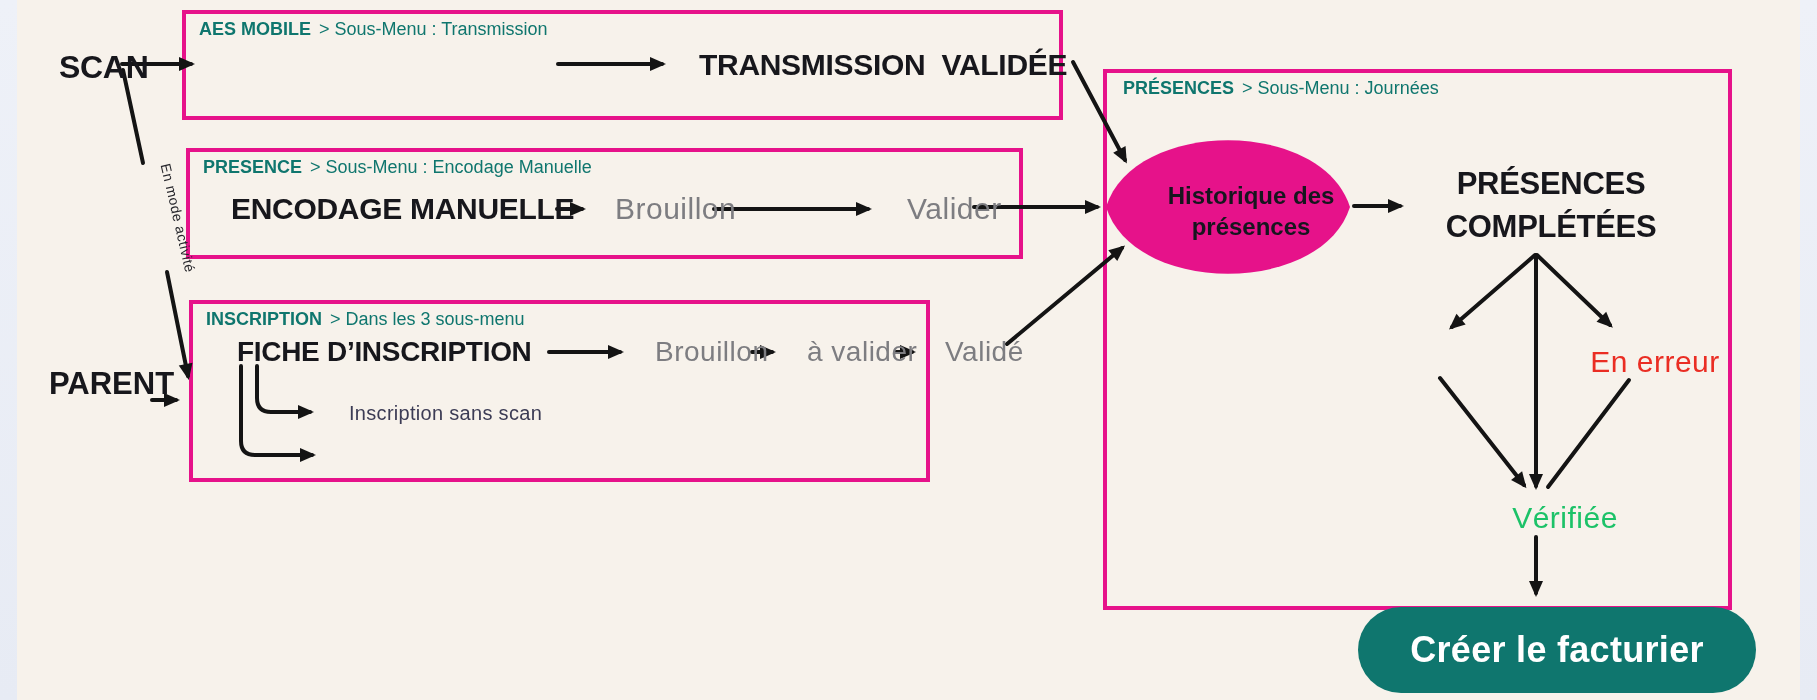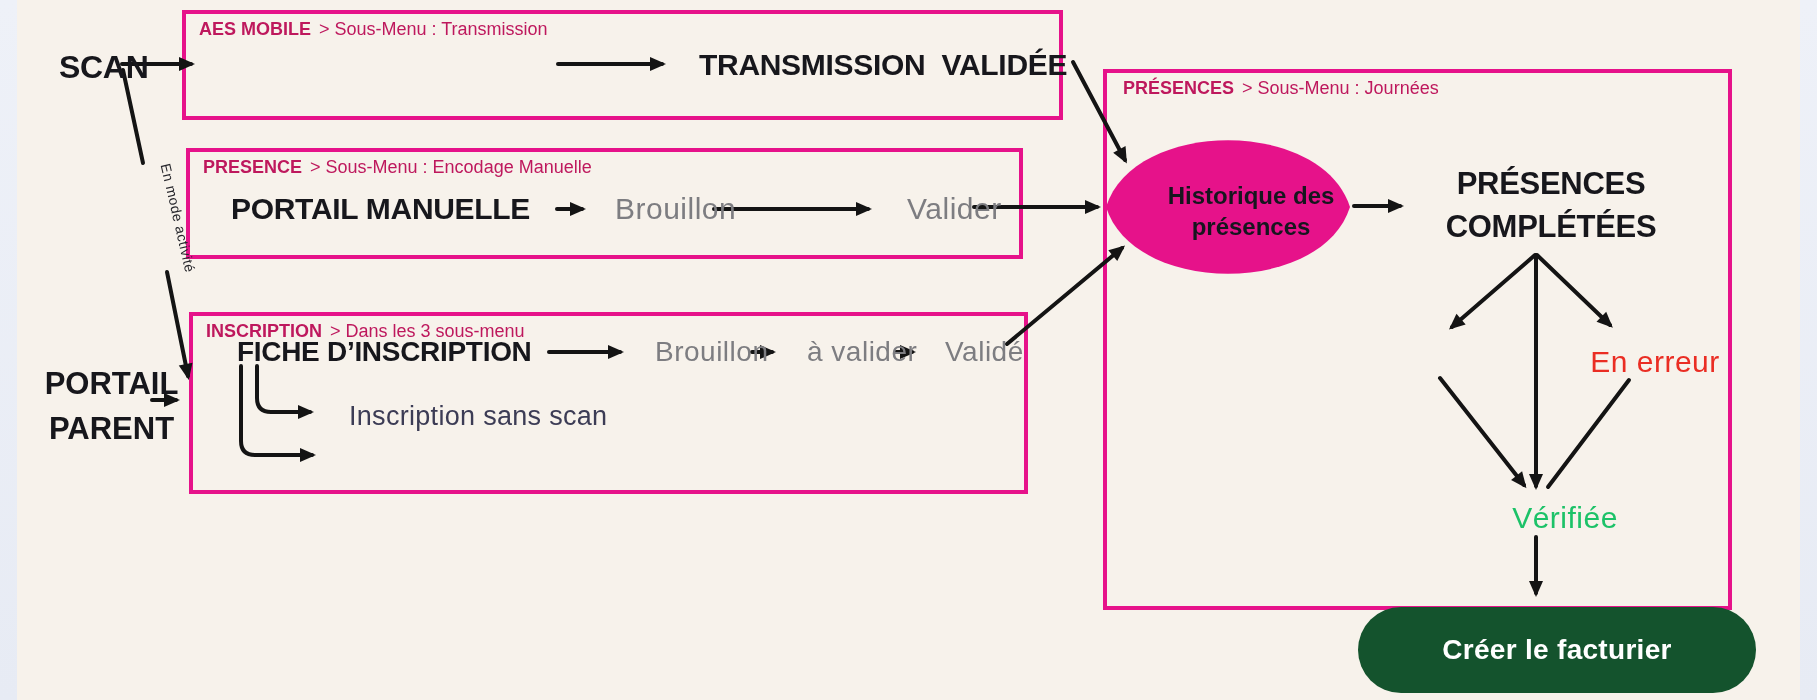--- a/index.html
+++ b/index.html
@@ -5,51 +5,51 @@
   html,body{margin:0;padding:0;background:#dfe3ee;}
   .canvas{
     position:relative;width:1817px;height:700px;overflow:hidden;
     background:#f7f2eb;
     font-family:"Liberation Sans","DejaVu Sans",sans-serif;
   }
   .side-strip{position:absolute;top:0;bottom:0;width:17px;background:linear-gradient(180deg,#eef1f8,#e7ebf4);}
   .side-strip.left{left:0;}
   .side-strip.right{right:0;}
   .box{position:absolute;border:4px solid #e6128a;box-sizing:border-box;}
-  .box-header{position:absolute;top:5px;left:13px;font-size:18px;color:#be185d;white-space:nowrap;line-height:1.2;}
+  .box-header{position:absolute;top:5px;left:13px;font-size:18px;color:#0f766e;white-space:nowrap;line-height:1.2;}
   .box-header .t{font-weight:700;}
   .box-header .s{font-weight:400;margin-left:8px;}
   .txt{position:absolute;white-space:pre;line-height:1;}
   .big{font-weight:700;color:#17171c;font-size:30px;letter-spacing:-0.3px;}
   .gray{font-weight:400;color:#7d7d81;font-size:30px;letter-spacing:0.5px;}
   .big-sm{font-weight:700;color:#17171c;font-size:28px;letter-spacing:-0.3px;}
   .gray-sm{font-weight:400;color:#7d7d81;font-size:28px;letter-spacing:0.5px;}
-  .navy{font-weight:400;color:#3c3c55;font-size:27px;letter-spacing:0.3px;}
+  .navy{font-weight:400;color:#3c3c55;font-size:20px;letter-spacing:0.3px;}
   .center-block{position:absolute;text-align:center;line-height:1;}
   .status{font-size:30px;font-weight:400;letter-spacing:0.5px;}
   .blue{color:#5a6bf1;}
   .red{color:#ea2d23;}
   .green{color:#1cc268;}
   .rotated-note{
     position:absolute;left:155px;top:218px;font-size:14px;color:#26262b;
     transform:translate(-50%,-50%) rotate(77deg);transform-origin:center;white-space:nowrap;
     letter-spacing:0.5px;
   }
   .blob-text{
     position:absolute;left:1128px;top:180px;width:200px;text-align:center;
     font-size:24px;font-weight:700;color:#16161e;line-height:31px;
   }
   .completed{
     left:1397px;top:162px;width:262px;font-size:31px;font-weight:700;color:#17171c;
     line-height:43px;letter-spacing:-0.3px;
   }
   .pill-button{
     position:absolute;left:1335px;top:607px;width:398px;height:86px;border-radius:44px;
-    background:#14532d;display:flex;align-items:center;justify-content:center;
-    color:#ffffff;font-size:28px;font-weight:700;letter-spacing:0.3px;cursor:pointer;
+    background:#0f766e;display:flex;align-items:center;justify-content:center;
+    color:#ffffff;font-size:36px;font-weight:700;letter-spacing:0.3px;cursor:pointer;
   }
   svg.overlay{position:absolute;left:0;top:0;z-index:3;pointer-events:none;}
   .layer-text{position:absolute;left:0;top:0;width:100%;height:100%;z-index:4;margin-left:23px;}
   .layer-boxes{position:absolute;left:0;top:0;width:100%;height:100%;z-index:1;}
 </style>
 </head>
 <body>
 
 <div class="canvas">
 
@@ -62,21 +62,21 @@
         <span class="t">AES MOBILE</span><span class="s">&gt; Sous-Menu : Transmission</span>
       </div>
     </div>
 
     <div class="box" style="left:186px;top:148px;width:837px;height:111px;text-align:right;">
       <div class="box-header">
         <span class="t">PRESENCE</span><span class="s">&gt; Sous-Menu : Encodage Manuelle</span>
       </div>
     </div>
 
-    <div class="box" style="left:189px;top:312px;width:839px;height:182px;">
+    <div class="box" style="left:189px;top:300px;width:741px;height:182px;">
       <div class="box-header">
         <span class="t">INSCRIPTION</span><span class="s">&gt; Dans les 3 sous-menu</span>
       </div>
     </div>
 
     <div class="box" style="left:1103px;top:69px;width:629px;height:541px;">
       <div class="box-header" style="left:16px;">
         <span class="t">PRÉSENCES</span><span class="s">&gt; Sous-Menu : Journées</span>
       </div>
     </div>
@@ -127,27 +127,26 @@
       <path d="M1536,537 L1536,593" marker-end="url(#ah)"></path>
     </g>
   </svg>
 
   <div class="layer-text">
     <div class="txt big" style="left:36px;top:51px;font-size:32px;">SCAN</div>
 
     <div class="rotated-note">En mode activité</div>
 
     <div class="center-block" style="left:16px;top:361px;width:145px;font-size:31px;font-weight:700;color:#17171c;line-height:45px;">
-      <div>PORTAIL</div>
       <div>PARENT</div>
     </div>
 
     <div class="txt big" style="left:676px;top:50px;">TRANSMISSION  VALIDÉE</div>
 
-    <div class="txt big" style="left:208px;top:194px;">PORTAIL MANUELLE</div>
+    <div class="txt big" style="left:208px;top:194px;">ENCODAGE MANUELLE</div>
     <div class="txt gray" style="left:592px;top:194px;">Brouillon</div>
     <div class="txt gray" style="left:884px;top:194px;">Valider</div>
 
     <div class="txt big-sm" style="left:214px;top:338px;">FICHE D’INSCRIPTION</div>
     <div class="txt gray-sm" style="left:632px;top:338px;">Brouillon</div>
     <div class="txt gray-sm" style="left:784px;top:338px;">à valider</div>
     <div class="txt gray-sm" style="left:922px;top:338px;">Validé</div>
     <div class="txt navy" style="left:326px;top:403px;">Inscription sans scan</div>
 
     <div class="blob-text">

